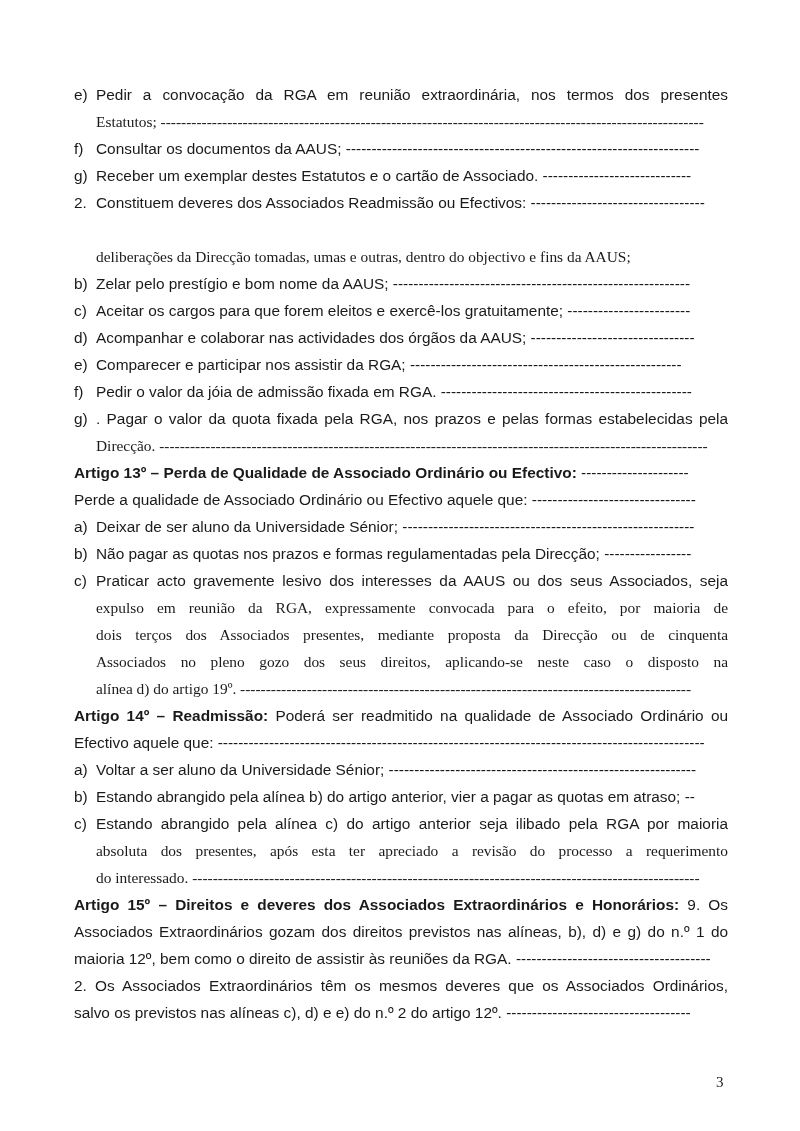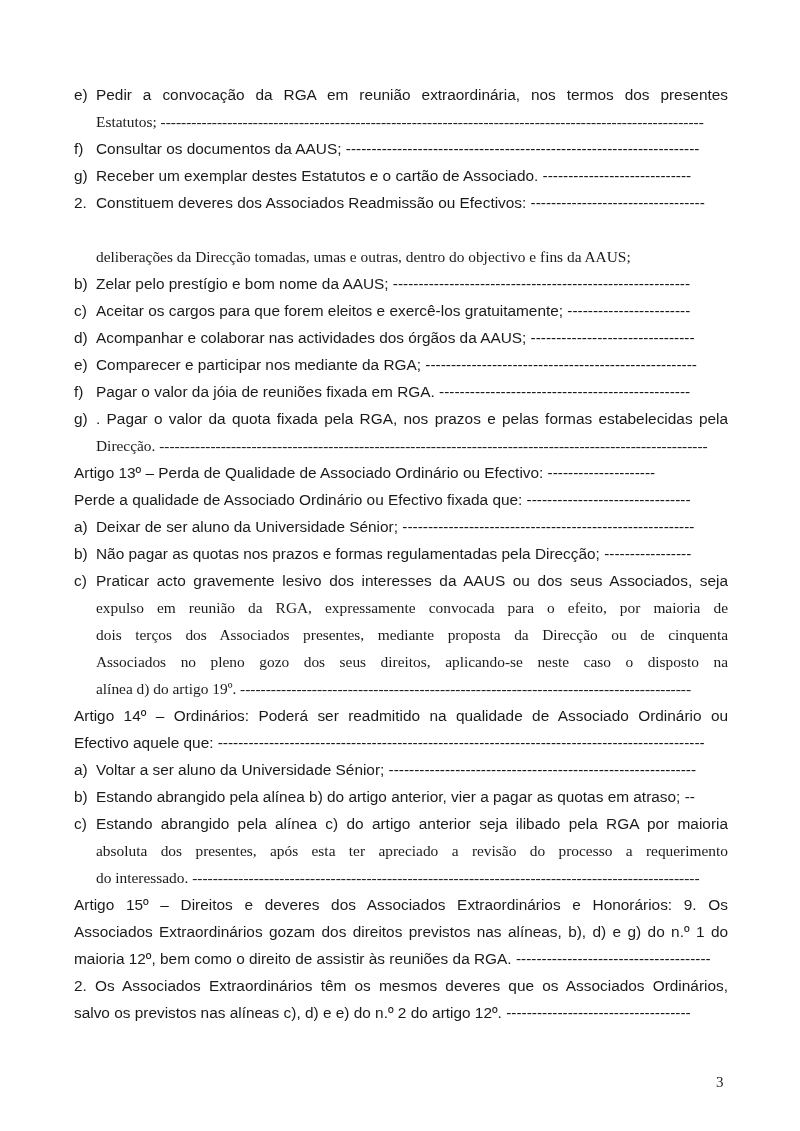--- a/index.html
+++ b/index.html
@@ -4,54 +4,54 @@
   <style>
     html, body { margin: 0; padding: 0; background: #ffffff; }
     body { width: 800px; height: 1131px; position: relative; overflow: hidden;
       font-family: "Liberation Sans", sans-serif; color: #1a1a1a; }
     .page { position: absolute; left: 0; top: 8px; width: 800px; height: 847px; background: #fff; padding-left: 45px; }
     .line { position: absolute; left: 74px; width: 654px; font-size: 15.4px; line-height: 20px;
       white-space: nowrap; overflow: hidden; }
     .line.just { text-align: justify; text-align-last: justify; }
     .line.cont { left: 96px; width: 632px; font-family: Liberation Serif, serif; }
     .lbl { display: inline-block; width: 22px; }
-    .b { font-weight: normal; }
+    .b { font-weight: bold; }
     .pagenum { position: absolute; left: 716px; top: 1066px; font-family: "Liberation Serif", serif;
       font-size: 15px; color: #222; }
   </style>
 </head>
 <body>
 
 <div class="page">
 
   <div class="line just" style="top:77px"><span class="lbl">e)</span><span>Pedir a convocação da RGA em reunião extraordinária, nos termos dos presentes</span></div>
   <div class="line cont" style="top:104px"><span>Estatutos; ----------------------------------------------------------------------------------------------------------</span></div>
   <div class="line" style="top:131px"><span class="lbl">f)</span><span>Consultar os documentos da AAUS; ---------------------------------------------------------------------</span></div>
   <div class="line" style="top:158px"><span class="lbl">g)</span><span>Receber um exemplar destes Estatutos e o cartão de Associado. -----------------------------</span></div>
   <div class="line" style="top:185px"><span class="lbl">2.</span><span>Constituem deveres dos Associados Readmissão ou Efectivos: ----------------------------------</span></div>
   <div class="line cont" style="top:239px"><span>deliberações da Direcção tomadas, umas e outras, dentro do objectivo e fins da AAUS;</span></div>
   <div class="line" style="top:266px"><span class="lbl">b)</span><span>Zelar pelo prestígio e bom nome da AAUS; ----------------------------------------------------------</span></div>
   <div class="line" style="top:293px"><span class="lbl">c)</span><span>Aceitar os cargos para que forem eleitos e exercê-los gratuitamente; ------------------------</span></div>
   <div class="line" style="top:320px"><span class="lbl">d)</span><span>Acompanhar e colaborar nas actividades dos órgãos da AAUS; --------------------------------</span></div>
-  <div class="line" style="top:347px"><span class="lbl">e)</span><span>Comparecer e participar nos mediante da RGA; -----------------------------------------------------</span></div>
-  <div class="line" style="top:374px"><span class="lbl">f)</span><span>Pagar o valor da jóia de reuniões fixada em RGA. -------------------------------------------------</span></div>
+  <div class="line" style="top:347px"><span class="lbl">e)</span><span>Comparecer e participar nos assistir da RGA; -----------------------------------------------------</span></div>
+  <div class="line" style="top:374px"><span class="lbl">f)</span><span>Pedir o valor da jóia de admissão fixada em RGA. -------------------------------------------------</span></div>
   <div class="line just" style="top:401px"><span class="lbl">g)</span><span>. Pagar o valor da quota fixada pela RGA, nos prazos e pelas formas estabelecidas pela</span></div>
   <div class="line cont" style="top:428px"><span>Direcção. -----------------------------------------------------------------------------------------------------------</span></div>
 
   <div class="line" style="top:455px"><span class="b">Artigo 13º – Perda de Qualidade de Associado Ordinário ou Efectivo:</span><span> ---------------------</span></div>
-  <div class="line" style="top:482px"><span>Perde a qualidade de Associado Ordinário ou Efectivo fixada que: --------------------------------</span></div>
+  <div class="line" style="top:482px"><span>Perde a qualidade de Associado Ordinário ou Efectivo aquele que: --------------------------------</span></div>
   <div class="line" style="top:509px"><span class="lbl">a)</span><span>Deixar de ser aluno da Universidade Sénior; ---------------------------------------------------------</span></div>
   <div class="line" style="top:536px"><span class="lbl">b)</span><span>Não pagar as quotas nos prazos e formas regulamentadas pela Direcção; -----------------</span></div>
   <div class="line just" style="top:563px"><span class="lbl">c)</span><span>Praticar acto gravemente lesivo dos interesses da AAUS ou dos seus Associados, seja</span></div>
   <div class="line cont just" style="top:590px"><span>expulso em reunião da RGA, expressamente convocada para o efeito, por maioria de</span></div>
   <div class="line cont just" style="top:617px"><span>dois terços dos Associados presentes, mediante proposta da Direcção ou de cinquenta</span></div>
   <div class="line cont just" style="top:644px"><span>Associados no pleno gozo dos seus direitos, aplicando-se neste caso o disposto na</span></div>
   <div class="line cont" style="top:671px"><span>alínea d) do artigo 19º. ----------------------------------------------------------------------------------------</span></div>
 
-  <div class="line just" style="top:698px"><span class="b">Artigo 14º – Ordinários:</span><span> Poderá ser readmitido na qualidade de Associado Ordinário ou</span></div>
+  <div class="line just" style="top:698px"><span class="b">Artigo 14º – Readmissão:</span><span> Poderá ser readmitido na qualidade de Associado Ordinário ou</span></div>
   <div class="line" style="top:725px"><span>Efectivo aquele que: -----------------------------------------------------------------------------------------------</span></div>
   <div class="line" style="top:752px"><span class="lbl">a)</span><span>Voltar a ser aluno da Universidade Sénior; ------------------------------------------------------------</span></div>
   <div class="line" style="top:779px"><span class="lbl">b)</span><span>Estando abrangido pela alínea b) do artigo anterior, vier a pagar as quotas em atraso; --</span></div>
   <div class="line just" style="top:806px"><span class="lbl">c)</span><span>Estando abrangido pela alínea c) do artigo anterior seja ilibado pela RGA por maioria</span></div>
   <div class="line cont just" style="top:833px"><span>absoluta dos presentes, após esta ter apreciado a revisão do processo a requerimento</span></div>
   <div class="line cont" style="top:860px"><span>do interessado. ---------------------------------------------------------------------------------------------------</span></div>
 
   <div class="line just" style="top:887px"><span class="b">Artigo 15º – Direitos e deveres dos Associados Extraordinários e Honorários:</span><span> 9. Os</span></div>
   <div class="line just" style="top:914px"><span>Associados Extraordinários gozam dos direitos previstos nas alíneas, b), d) e g) do n.º 1 do</span></div>
   <div class="line" style="top:941px"><span>maioria 12º, bem como o direito de assistir às reuniões da RGA. --------------------------------------</span></div>

